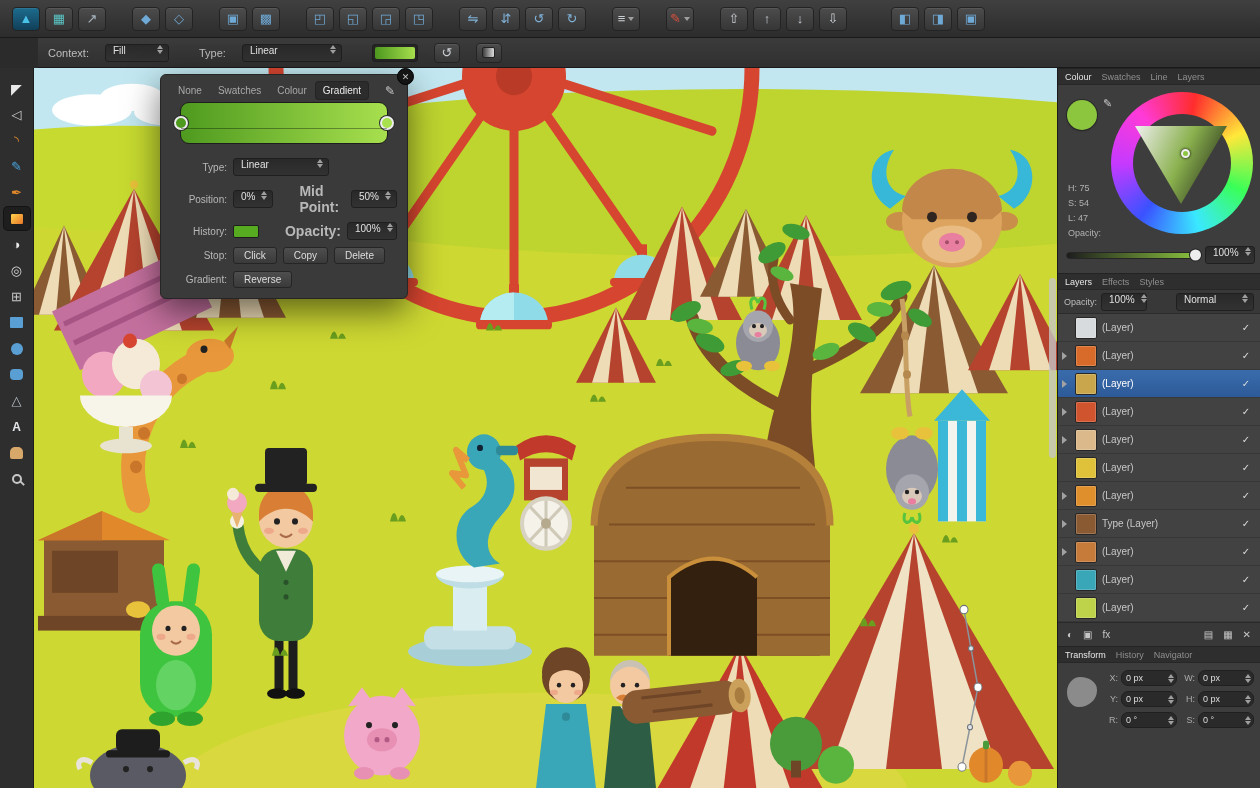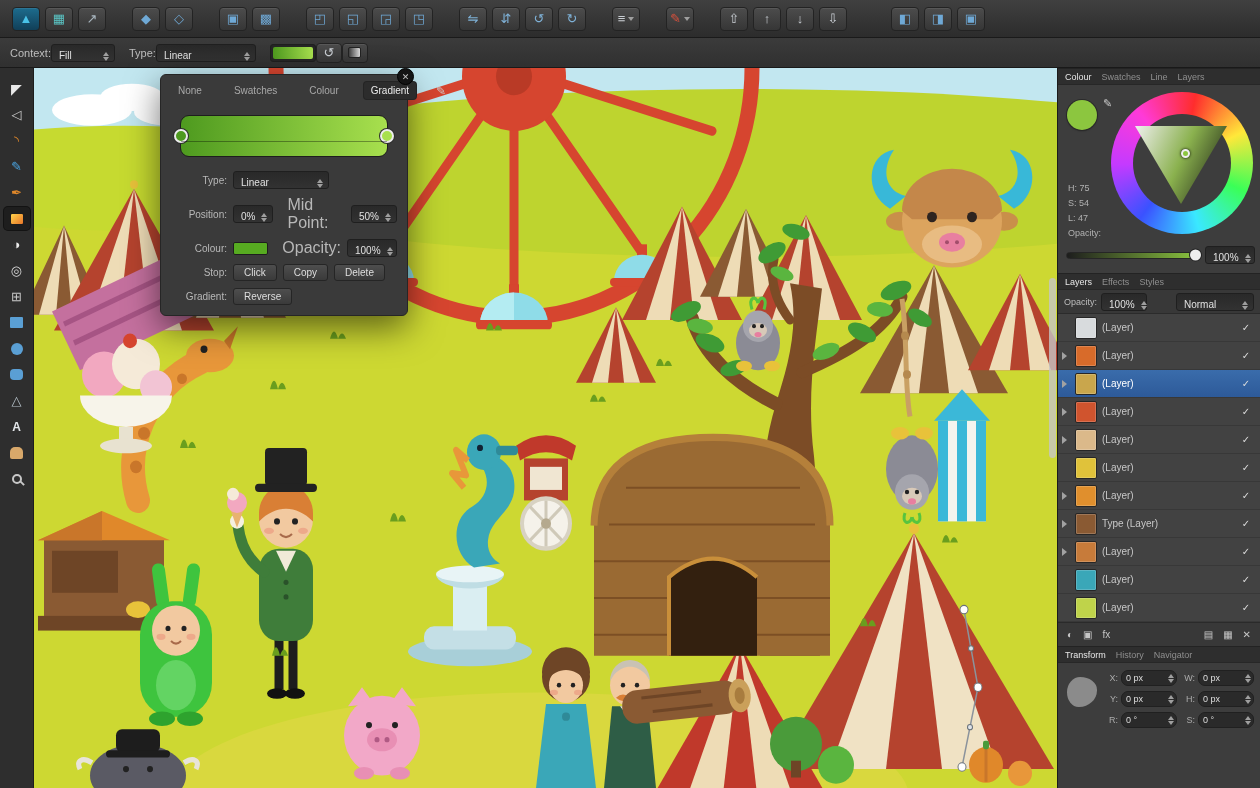--- a/index.html
+++ b/index.html
@@ -17,24 +17,24 @@
     justify-content:center; padding:0; cursor:default; }
   .tb-btn .g { font-size:13px; line-height:1; }
   .tb-btn.logo { background:linear-gradient(#1d6c8e,#113f58); }
   .c-cyan{color:#49c2e8} .c-teal{color:#5ac4c4} .c-slate{color:#a9b6bf}
   .c-blue{color:#6fa9d6} .c-steel{color:#7fb2d8} .c-light{color:#c9ced3} .c-red{color:#d8503c}
   .mini-caret{ width:0;height:0;border-left:3px solid transparent;border-right:3px solid transparent;
     border-top:4px solid #9f9f9f; margin-left:3px;}
 
   
   .context-bar { height:30px; background:linear-gradient(#3b3b3b,#303030);
-    border-bottom:1px solid #191919; display:flex; align-items:center; padding:0 10px; gap:0; flex:none;}
+    border-bottom:1px solid #191919; display:flex; align-items:center; padding:0 10px; gap:16px; flex:none;margin-left:38px;}
   .cb-label { color:#bdbdbd; font-size:11px; }
   .dropdown { height:18px; background:linear-gradient(#292929,#323232); border:1px solid #1f1f1f;
-    border-radius:3px; color:#e0e0e0; font-size:10px; display:inline-flex; align-items:flex-end;
+    border-radius:3px; color:#e0e0e0; font-size:10px; display:inline-flex; align-items:flex-start;
     padding:0 5px 0 7px; }
   .dropdown .val { flex:1; white-space:nowrap; }
   .dd-w64{width:64px} .dd-w100{width:100px} .dd-w96{width:96px} .dd-w50{width:50px}
   .dd-w46{width:46px} .dd-w78{width:78px}
   .stepper{ display:flex; flex-direction:column; align-items:center; gap:1px; margin-left:6px;}
   .stepper i{ display:block; width:0; height:0; border-left:3px solid transparent; border-right:3px solid transparent;}
   .stepper i.up{ border-bottom:4px solid #9f9f9f; }
   .stepper i.dn{ border-top:4px solid #9f9f9f; }
   .swatch-well { width:46px; height:18px; border:1px solid #1f1f1f; border-radius:3px;
     background:#262626; padding:2px; }
@@ -73,39 +73,39 @@
   .doc-tab { color:#9c9c9c; font-size:9px; }
   .canvas { flex:1; position:relative; overflow:hidden; }
   .canvas svg { position:absolute; inset:0; width:100%; height:100%; display:block; }
   .v-scrollbar { position:absolute; right:1px; top:210px; width:7px; height:180px;
     background:#c6c6c6; border-radius:4px; opacity:.8; z-index:4; }
 
   
   .gradient-panel { position:absolute; left:126px; top:6px; width:248px; z-index:6;
     background:#3a3a3a; border:1px solid #262626; border-radius:6px;
     box-shadow:0 12px 34px rgba(0,0,0,.55); padding:7px 10px 10px; }
-  .gp-tabs { display:flex; align-items:center; gap:18px; margin-bottom:16px; }
+  .gp-tabs { display:flex; align-items:center; gap:2px; margin-bottom:3px; }
   .gp-tab { background:transparent; border:none; color:#a8a8a8; font-size:10px;
     padding:3px 7px; border-radius:3px; }
   .gp-tab.active { background:#2c2c2c; color:#eaeaea; box-shadow:0 0 0 1px #242424; }
   .gp-eyedropper { margin-left:auto; background:none; border:none; color:#cccccc;
     font-size:12px; padding:0 2px; }
   .gp-close { position:absolute; top:-7px; right:-7px; width:17px; height:17px;
     border-radius:50%; background:#141414; border:1px solid #000; color:#c2c2c2;
     font-size:9px; display:flex; align-items:center; justify-content:center; }
   .gp-gradbar { height:42px; border-radius:9px; border:1px solid #1e1e1e;
     position:relative; margin:2px 9px 14px; }
   .gp-gradbar::after { content:""; position:absolute; left:0; right:0; top:62%;
     height:1px; background:rgba(0,0,0,.35); }
   .gstop { position:absolute; top:50%; width:14px; height:14px; border-radius:50%;
     border:2px solid #ececec; box-shadow:0 0 0 1px #2e2e2e; transform:translate(-50%,-50%); }
   .gstop.left{ left:0; } .gstop.right{ left:100%; }
   .gp-row { display:flex; align-items:center; margin:7px 0 0; gap:6px; }
   .gp-label { width:56px; text-align:right; color:#b8b8b8; font-size:10px; flex:none;}
-  .gp-label2 { margin-left:8px; color:#b8b8b8; font-size:16px; }
+  .gp-label2 { margin-left:20px; color:#b8b8b8; font-size:14px;font-weight:bold; }
   .gp-btn { height:17px; padding:0 10px; font-size:10px; color:#dedede;
     background:linear-gradient(#4e4e4e,#3a3a3a); border:1px solid #252525; border-radius:3px; }
   .gp-colour-swatch { width:44px; height:13px; border:1px solid #1e1e1e; border-radius:2px; }
 
   
   .right-panels { width:203px; background:#3d3d3d; border-left:1px solid #1b1b1b;
     display:flex; flex-direction:column; flex:none; }
   .panel-tabs { height:17px; background:#2e2e2e; border-top:1px solid #232323;
     border-bottom:1px solid #272727; display:flex; align-items:center; padding:0 7px; gap:10px; flex:none;}
   .panel-tab { background:none; border:none; color:#8f8f8f; font-size:9px; padding:0; }
@@ -766,21 +766,21 @@
           <span class="gp-label2">Mid Point:</span>
           <div class="dropdown dd-w46">
             <span class="val">50%</span>
             <span class="stepper">
                 <i class="up"></i>
                 <i class="dn"></i>
               </span>
           </div>
         </div>
         <div class="gp-row">
-          <span class="gp-label">Colour:</span>
+          <span class="gp-label">History:</span>
           <span class="gp-colour-swatch" style="background: rgb(87, 171, 33);"></span>
           <span class="gp-label2">Opacity:</span>
           <div class="dropdown dd-w50">
             <span class="val">100%</span>
             <span class="stepper">
                 <i class="up"></i>
                 <i class="dn"></i>
               </span>
           </div>
         </div>

